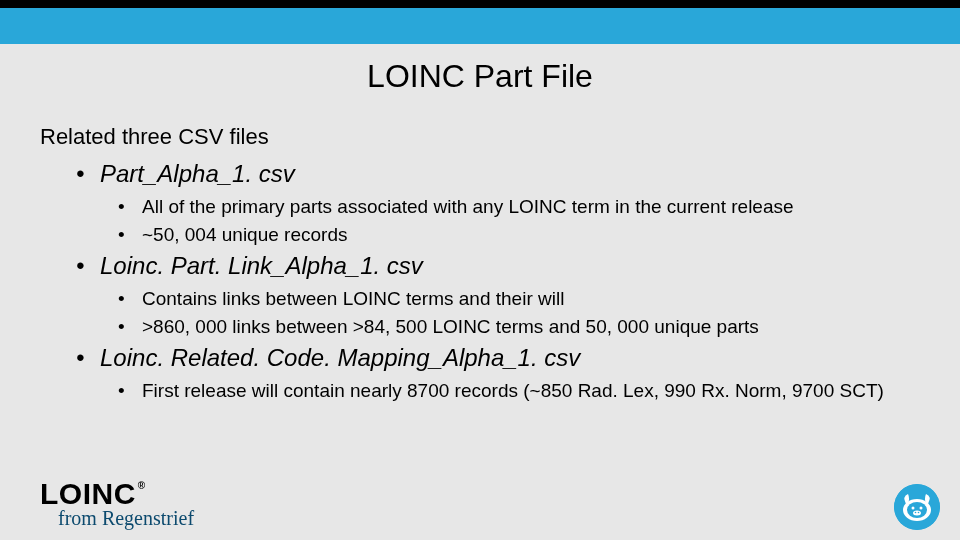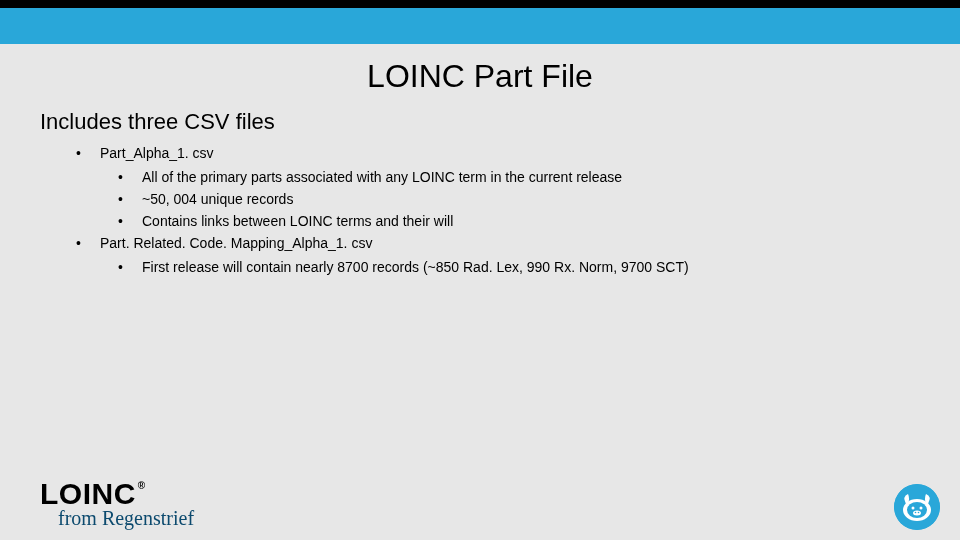--- a/index.html
+++ b/index.html
@@ -20,56 +20,57 @@
   .top-bar {
     width: 100%;
     height: 36px;
     background: #29a7d9;
   }
   .title {
     text-align: center;
     font-size: 32px;
     font-weight: 400;
     margin-top: 14px;
-    margin-bottom: 14px;
+    margin-bottom: 29px;
   }
   .content {
     padding-left: 40px;
     padding-right: 40px;
   }
   .subtitle {
     font-size: 22px;
     font-weight: 400;
     margin-bottom: 10px;
   }
   ul.level1 {
     list-style: none;
     padding-left: 36px;
   }
   ul.level1 > li {
     margin-bottom: 6px;
   }
   ul.level1 > li > .file-label {
-    font-size: 14px;
+    font-size: 24px;
     position: relative;
     padding-left: 24px;
     margin-bottom: 8px;
+    font-style: italic;
   }
   ul.level1 > li > .file-label::before {
     content: "•";
     position: absolute;
     left: 0;
     top: 0;
   }
   ul.level2 {
     list-style: none;
     padding-left: 42px;
   }
   ul.level2 > li {
-    font-size: 14px;
+    font-size: 19px;
     position: relative;
     padding-left: 24px;
     margin-bottom: 6px;
   }
   ul.level2 > li::before {
     content: "•";
     position: absolute;
     left: 0;
     top: 0;
   }
@@ -123,37 +124,39 @@
 </style>
 </head>
 <body>
 
 <div class="top-border"></div>
 <div class="top-bar"></div>
 
 <h1 class="title">LOINC Part File</h1>
 
 <div class="content">
-  <div class="subtitle">Includes three CSV files</div>
+  <div class="subtitle">Related three CSV files</div>
 
   <ul class="level1">
     <li>
       <div class="file-label">Part_Alpha_1. csv</div>
       <ul class="level2">
         <li>All of the primary parts associated with any LOINC term in the current release</li>
         <li>~50, 004 unique records</li>
       </ul>
     </li>
     <li>
+      <div class="file-label">Loinc. Part. Link_Alpha_1. csv</div>
       <ul class="level2">
         <li>Contains links between LOINC terms and their will</li>
+        <li>&gt;860, 000 links between &gt;84, 500 LOINC terms and 50, 000 unique parts</li>
       </ul>
     </li>
     <li>
-      <div class="file-label">Part. Related. Code. Mapping_Alpha_1. csv</div>
+      <div class="file-label">Loinc. Related. Code. Mapping_Alpha_1. csv</div>
       <ul class="level2">
         <li>First release will contain nearly 8700 records (~850 Rad. Lex, 990 Rx. Norm, 9700 SCT)</li>
       </ul>
     </li>
   </ul>
 </div>
 
 <div class="footer">
   <div class="loinc-logo">
     <div class="loinc-word">

